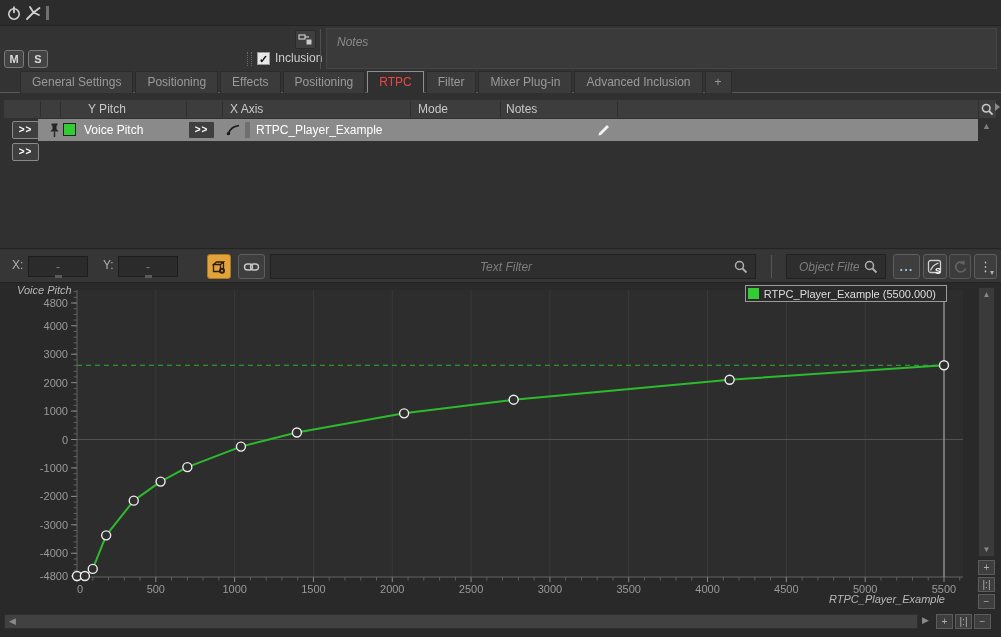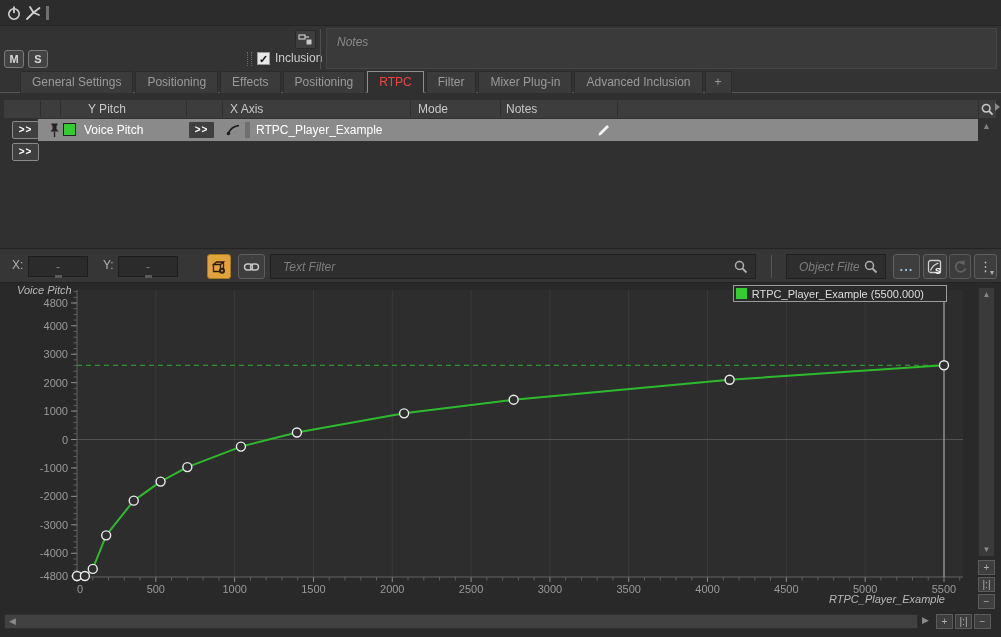--- a/index.html
+++ b/index.html
@@ -72,32 +72,32 @@
   .num-input { position:absolute; top:6px; width:60px; height:21px; background:#2b2b2b;
                border:1px solid #1e1e1e; color:#7d7d7d; font-size:12px; text-align:center;
                font-family:"Liberation Sans", sans-serif; }
   .num-handle { position:absolute; top:25px; width:7px; height:3px; background:#5a5a5a; }
   .tool-btn { position:absolute; top:4px; height:25px; background:#3e3e3e; border:1px solid #5f5f5f;
               border-radius:3px; display:flex; align-items:center; justify-content:center; }
   .accent-btn { border:1px solid #a87a20; }
   .filter-field { position:absolute; top:4px; height:25px; background:#2e2e2e; border:1px solid #202020; }
   .filter-field input { position:absolute; left:0; top:0; width:100%; height:100%; background:transparent;
                         border:none; outline:none; color:#22c55e; font-size:12px; padding:0 26px 0 12px;
-                        font-family:"Liberation Sans", sans-serif; }
+                        font-family:"Liberation Sans", sans-serif;text-align:center; }
   .filter-field svg { position:absolute; right:6px; top:4px; }
   .tb-vsep { position:absolute; left:771px; top:5px; width:1px; height:23px; background:#565656; }
   .more-btn { color:#9cc3dd; font-size:13px; font-weight:bold; letter-spacing:1px; }
   .menu-dots { color:#cccccc; font-size:13px; line-height:10px; }
   .menu-caret { position:absolute; right:2px; bottom:1px; color:#b0b0b0; font-size:8px; }
 
   
   .graph-panel { position:absolute; left:0; top:283px; width:1001px; height:354px; background:#292929; }
   .axis-title { position:absolute; font-size:11px; font-style:italic; color:#b8b8b8; }
   .legend { position:absolute; right:54px; top:2px; height:17px; background:#2b2b2b;
-            border:1px solid #9a9a9a; display:flex; align-items:center; gap:5px; padding:0 22px 0 2px; z-index:2; }
+            border:1px solid #9a9a9a; display:flex; align-items:center; gap:5px; padding:0 10px 0 2px; z-index:2; }
   .legend-swatch { width:11px; height:11px; }
   .legend-label { font-size:11px; color:#dddddd; white-space:nowrap; }
   #plot-svg { position:absolute; left:0; top:0; }
   #plot-svg text { font-family:"Liberation Sans", sans-serif; font-size:11px; fill:#9a9a9a; }
   .vscroll { position:absolute; left:978px; top:4px; width:17px; height:270px; background:#3a3a3a;
              border:1px solid #2b2b2b; }
   .vscroll .arr { position:absolute; left:0; width:15px; text-align:center; color:#8a8a8a; font-size:8px; }
   .zoom-btn { position:absolute; width:17px; height:15px; background:#3e3e3e; border:1px solid #5c5c5c;
               color:#b0b0b0; font-size:10px; text-align:center; line-height:13px; }
   .hscroll { position:absolute; left:4px; top:331px; width:914px; height:15px; background:#414141;

